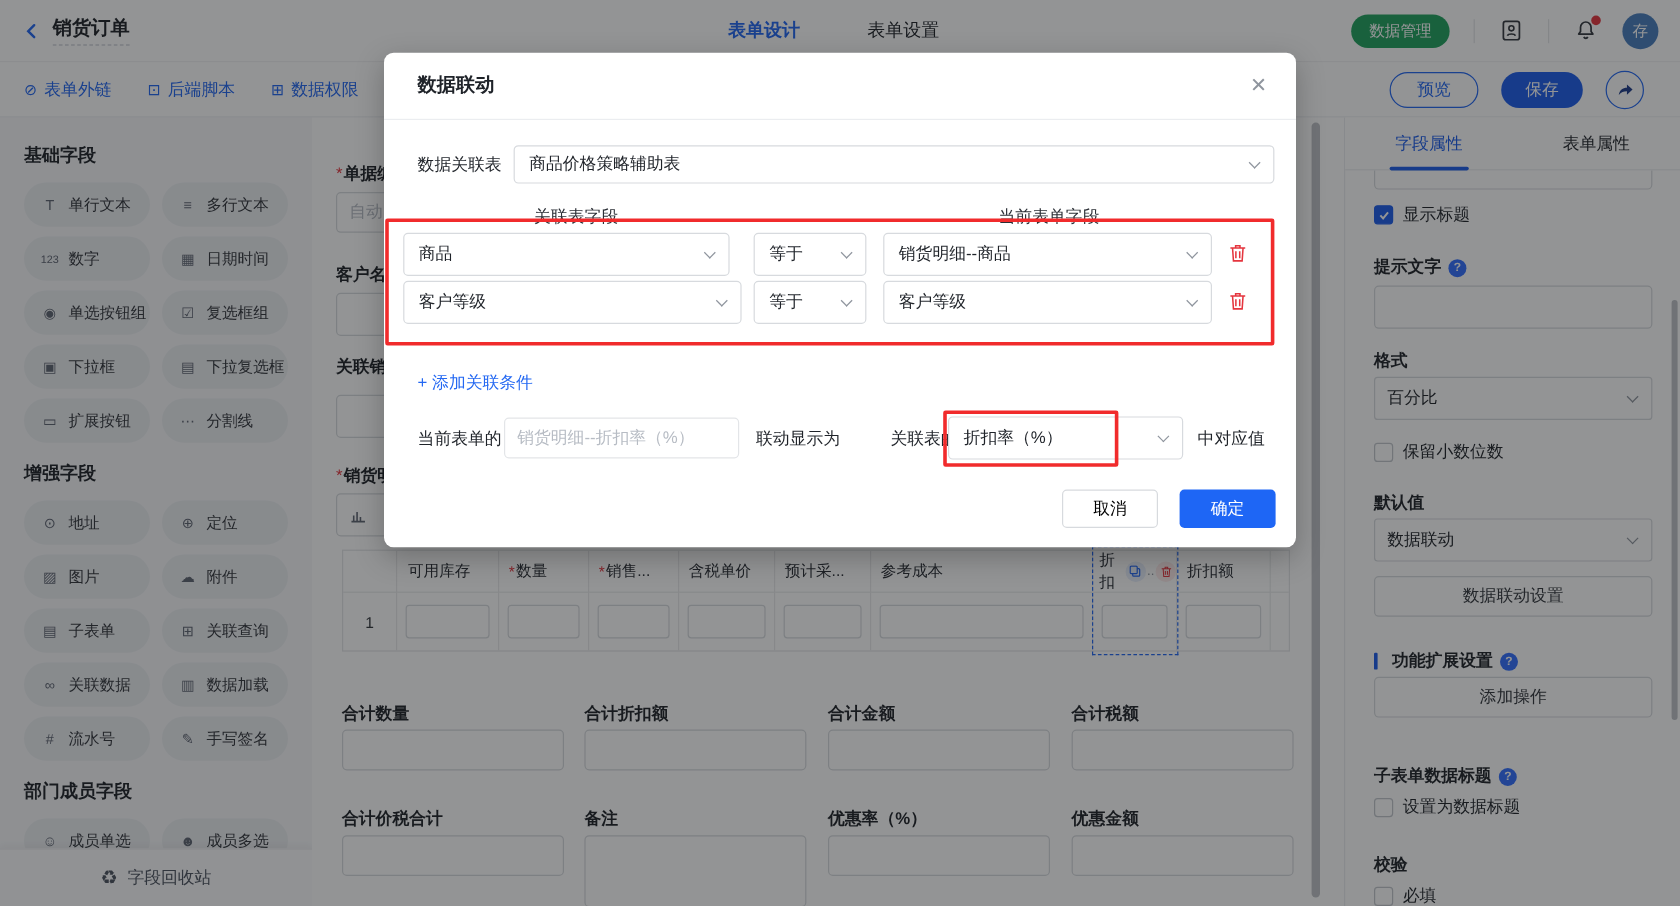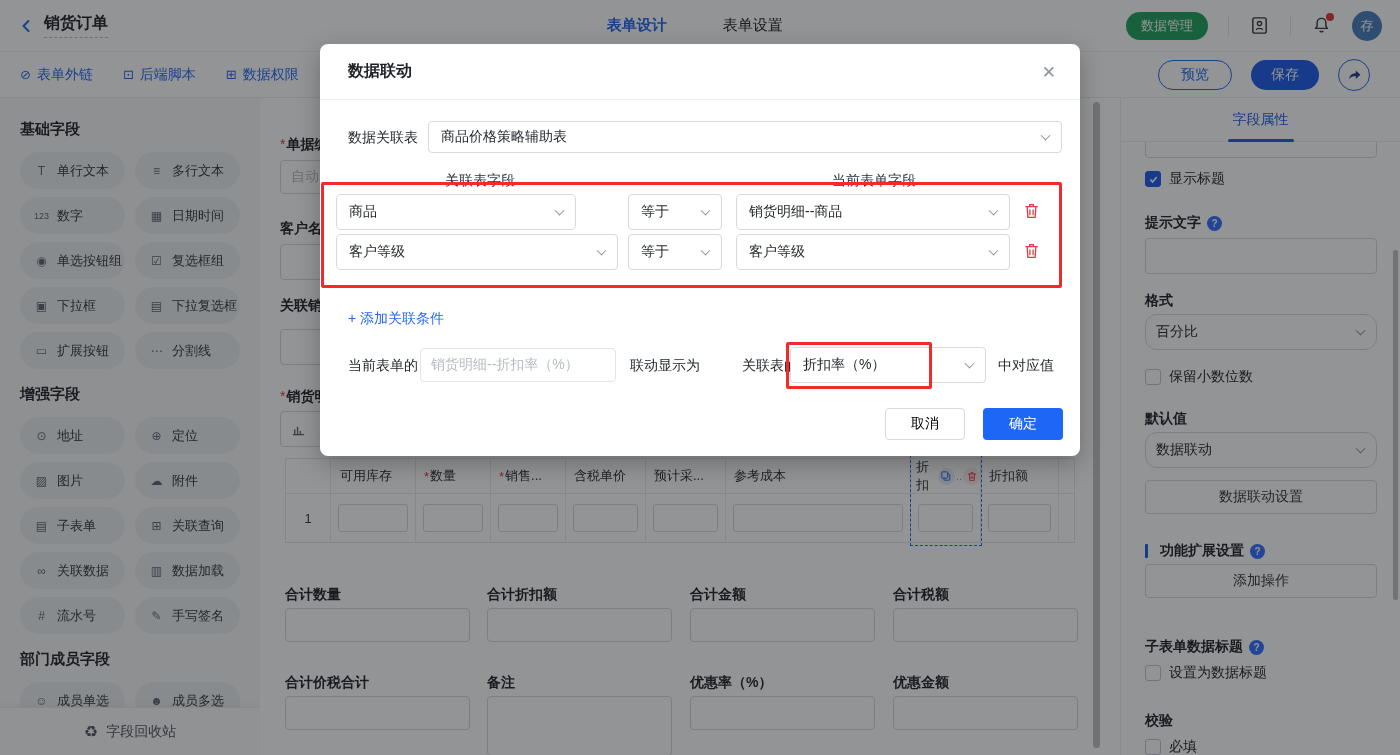--- a/index.html
+++ b/index.html
@@ -68,21 +68,21 @@
   
   .rpanel { position:absolute; right:0; top:98px; bottom:0; width:280px; background:#fff; border-left:1px solid #ebedf0; }
   .rtabs { position:absolute; left:0; top:0; width:100%; height:44px; background:#fff; z-index:2;
     display:flex; border-bottom:1px solid #ebedf0; }
   .rtab { flex:1; display:flex; align-items:center; justify-content:center; font-size:14px; position:relative; cursor:pointer; }
   .rtab.active { color:#1e5eea; font-weight:normal; }
   .rtab.active::after { content:""; position:absolute; bottom:-1px; left:50%; transform:translateX(-50%);
     width:66px; height:3px; background:#1e5eea; border-radius:2px; }
   .plabel { position:absolute; font-size:14px; font-weight:bold; display:flex; align-items:center; gap:6px; }
   .pinput { position:absolute; border:1px solid #d7dade; border-radius:4px; background:#fff; }
-  .pselect { position:absolute; border:1px solid #d7dade; border-radius:12px; background:#fff;
+  .pselect { position:absolute; border:1px solid #d7dade; border-radius:3px; background:#fff;
     display:flex; align-items:center; padding:0 28px 0 10px; font-size:14px; }
   .pbtn { position:absolute; border:1px solid #d7dade; border-radius:4px; background:#fff;
     display:flex; align-items:center; justify-content:center; font-size:14px; color:#33373d; }
   .checkrow { position:absolute; display:flex; align-items:center; gap:8px; font-size:14px; }
   .cbox { width:16px; height:16px; border:1px solid #c3c7cd; border-radius:3px; background:#fff; flex:none;
     display:flex; align-items:center; justify-content:center; }
   .cbox.on { background:#1e5eeb; border-color:#1e5eeb; }
   .help { width:15px; height:15px; border-radius:50%; background:#3370ff; color:#fff; font-size:10px;
     display:inline-flex; align-items:center; justify-content:center; font-weight:bold; }
   .blue-bar { display:inline-block; width:3px; height:14px; background:#1e5eeb; margin-right:6px; border-radius:1px; }
@@ -387,20 +387,21 @@
     <div class="finput" style="left:430px; top:598px; width:185px; height:34px;"></div>
     <div class="finput" style="left:633px; top:598px; width:185px; height:34px;"></div>
 
     <div class="vscroll" style="right:20px; top:4px; height:646px;"></div>
   </div>
 
   <div class="rpanel">
     <div class="pinput" style="left:24px; top:26px; width:232px; height:34px;"></div>
     <div class="rtabs">
       <div class="rtab active">字段属性</div>
+      <div class="rtab">表单属性</div>
     </div>
     <div class="checkrow" style="left:24px; top:72px;">
       <span class="cbox on">
           <svg width="11" height="11" viewBox="0 0 12 12">
             <path d="M2.5 6l2.5 2.7 4.5-5.5" stroke="#fff" stroke-width="1.8" fill="none"></path>
           </svg>
         </span>
       <span>显示标题</span>
     </div>
     <div class="plabel" style="left:24px; top:116px;">
@@ -453,21 +454,21 @@
       <span class="m-close">✕</span>
     </div>
     <div class="m-label" style="left:28px; top:85px;">数据关联表</div>
     <div class="m-select" style="left:108px; top:77px; width:634px; height:32px;">
       <span>商品价格策略辅助表</span>
       <span class="chev"></span>
     </div>
     <div class="m-colhead" style="left:20px; top:128px; width:280px;">关联表字段</div>
     <div class="m-colhead" style="left:418px; top:128px; width:272px;">当前表单字段</div>
 
-    <div class="m-select" style="left:16px; top:150px; width:240px; height:36px;">
+    <div class="m-select" style="left:16px; top:150px; width:272px; height:36px;">
       <span>商品</span>
       <span class="chev"></span>
     </div>
     <div class="m-select" style="left:308px; top:150px; width:94px; height:36px;">
       <span>等于</span>
       <span class="chev"></span>
     </div>
     <div class="m-select" style="left:416px; top:150px; width:274px; height:36px;">
       <span>销货明细--商品</span>
       <span class="chev"></span>

